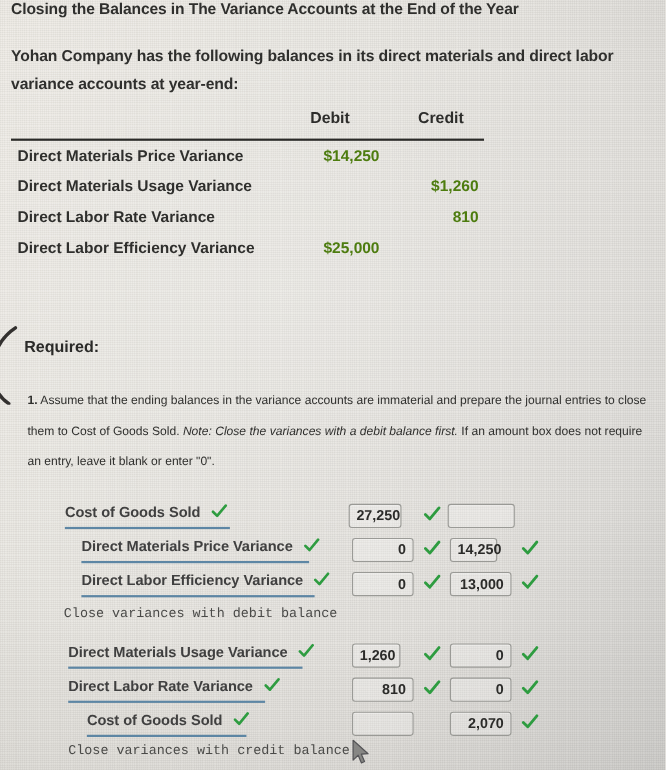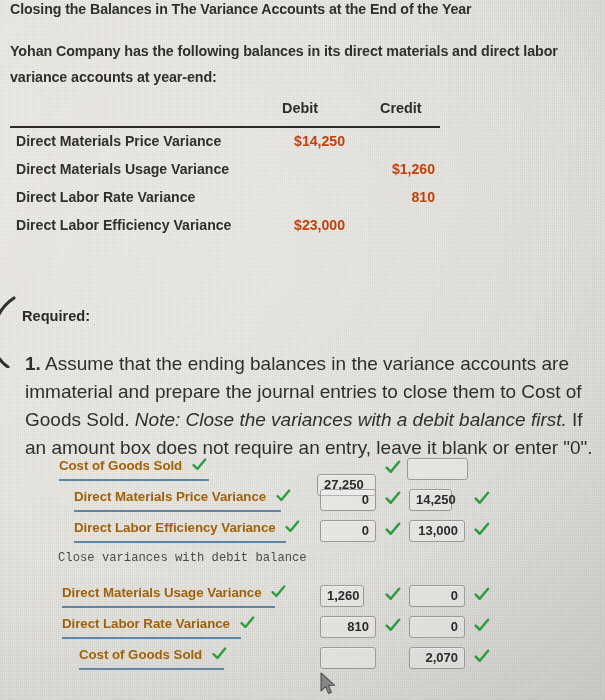--- a/index.html
+++ b/index.html
@@ -102,21 +102,21 @@
     top: 3px;
     font-size: 14.1px;
     font-weight: 600;
     color: #2f2f2d;
   }
   .brow .amt {
     position: absolute;
     top: 3px;
     font-size: 14.1px;
     font-weight: 600;
-    color: #c2410c;
+    color: #4d7c0f;
     text-align: right;
   }
   .brow .amt.debit { left: 230px; width: 105px; }
   .brow .amt.credit { left: 320px; width: 105px; }
 
   #unadjusted {
     position: absolute;
     left: 12px;
     top: 243px;
     width: 580px;
@@ -133,21 +133,21 @@
     font-size: 14.6px;
     font-weight: 700;
     color: #2a2a28;
   }
 
   #req1 {
     position: absolute;
     left: 25px;
     top: 350px;
     width: 573px;
-    font-size: 19px;
+    font-size: 11px;
     line-height: 28px;
     font-weight: 500;
     color: #2f2f2d;
   }
   #req1 em {
     font-style: italic;
   }
 
   
   #ink-arc {
@@ -162,21 +162,21 @@
   
   .jrow {
     position: absolute;
     height: 30px;
   }
   .acct-select {
     position: absolute;
     top: 0;
     height: 23px;
     border-bottom: 2px solid #5d86a4;
-    color: #a16207;
+    color: #404040;
     font-size: 13.3px;
     font-weight: 700;
     letter-spacing: -0.05px;
     white-space: nowrap;
     box-sizing: border-box;
   }
   .acct-select .lbl { display: inline-block; }
   .chk {
     display: inline-block;
     width: 15px;
@@ -257,21 +257,21 @@
       <span class="amt debit"></span>
       <span class="amt credit">$1,260</span>
     </div>
     <div class="brow">
       <span class="acct">Direct Labor Rate Variance</span>
       <span class="amt debit"></span>
       <span class="amt credit">810</span>
     </div>
     <div class="brow">
       <span class="acct">Direct Labor Efficiency Variance</span>
-      <span class="amt debit">$23,000</span>
+      <span class="amt debit">$25,000</span>
       <span class="amt credit"></span>
     </div>
   </div>
 
 
   <svg id="ink-arc" viewBox="0 0 34 72">
     <path d="M26 2 C 8 14, 3 34, 6 50 C 8 60, 14 67, 20 71" fill="none" stroke="#23211f" stroke-width="3.1" stroke-linecap="round" opacity="0.92"></path>
   </svg>
 
   <div id="required">Required:</div>
@@ -280,21 +280,21 @@
 
   <div class="jrow" style="left:0; top:458px; width:605px;">
     <div class="acct-select" style="left:59px; width:150px;">
       <span class="lbl">Cost of Goods Sold</span>
       <span class="chk">
         <svg width="15" height="14" viewBox="0 0 15 14">
             <path d="M1.6 7.2 L5.4 11 L13.2 1.6" fill="none" stroke="#2e9c40" stroke-width="2.4" stroke-linecap="round" stroke-linejoin="round"></path>
           </svg>
       </span>
     </div>
-    <div class="amtbox leftal" style="left:317px; width:59px;margin-top:16px;">27,250</div>
+    <div class="amtbox leftal" style="left:317px; width:48px;">27,250</div>
     <span class="rowchk" style="left:385px;">
       <svg width="16" height="15" viewBox="0 0 15 14">
           <path d="M1.6 7.2 L5.4 11 L13.2 1.6" fill="none" stroke="#2e9c40" stroke-width="2.4" stroke-linecap="round" stroke-linejoin="round"></path>
         </svg>
     </span>
     <div class="amtbox" style="left:407px; width:61px;"></div>
   </div>
 
   <div class="jrow" style="left:0; top:489px; width:605px;">
     <div class="acct-select" style="left:74px; width:207px;">
@@ -401,18 +401,19 @@
     </div>
     <div class="amtbox" style="left:320px; width:56px;"></div>
     <div class="amtbox" style="left:409px; width:56px;">2,070</div>
     <span class="rowchk" style="left:474px;">
       <svg width="16" height="15" viewBox="0 0 15 14">
           <path d="M1.6 7.2 L5.4 11 L13.2 1.6" fill="none" stroke="#2e9c40" stroke-width="2.4" stroke-linecap="round" stroke-linejoin="round"></path>
         </svg>
     </span>
   </div>
 
+  <div class="caption" style="left:62px; top:675px;">Close variances with credit balance</div>
 
   <svg id="cursor" viewBox="0 0 20 26">
     <path d="M3 1 L3 19 L7.6 14.6 L10.6 21.6 L13.4 20.3 L10.5 13.6 L16.6 13.2 Z" fill="#7e7e7c" stroke="#46464a" stroke-width="1.1" stroke-linejoin="round" opacity="0.9"></path>
   </svg>
 
 </div>
 
 </body></html>

